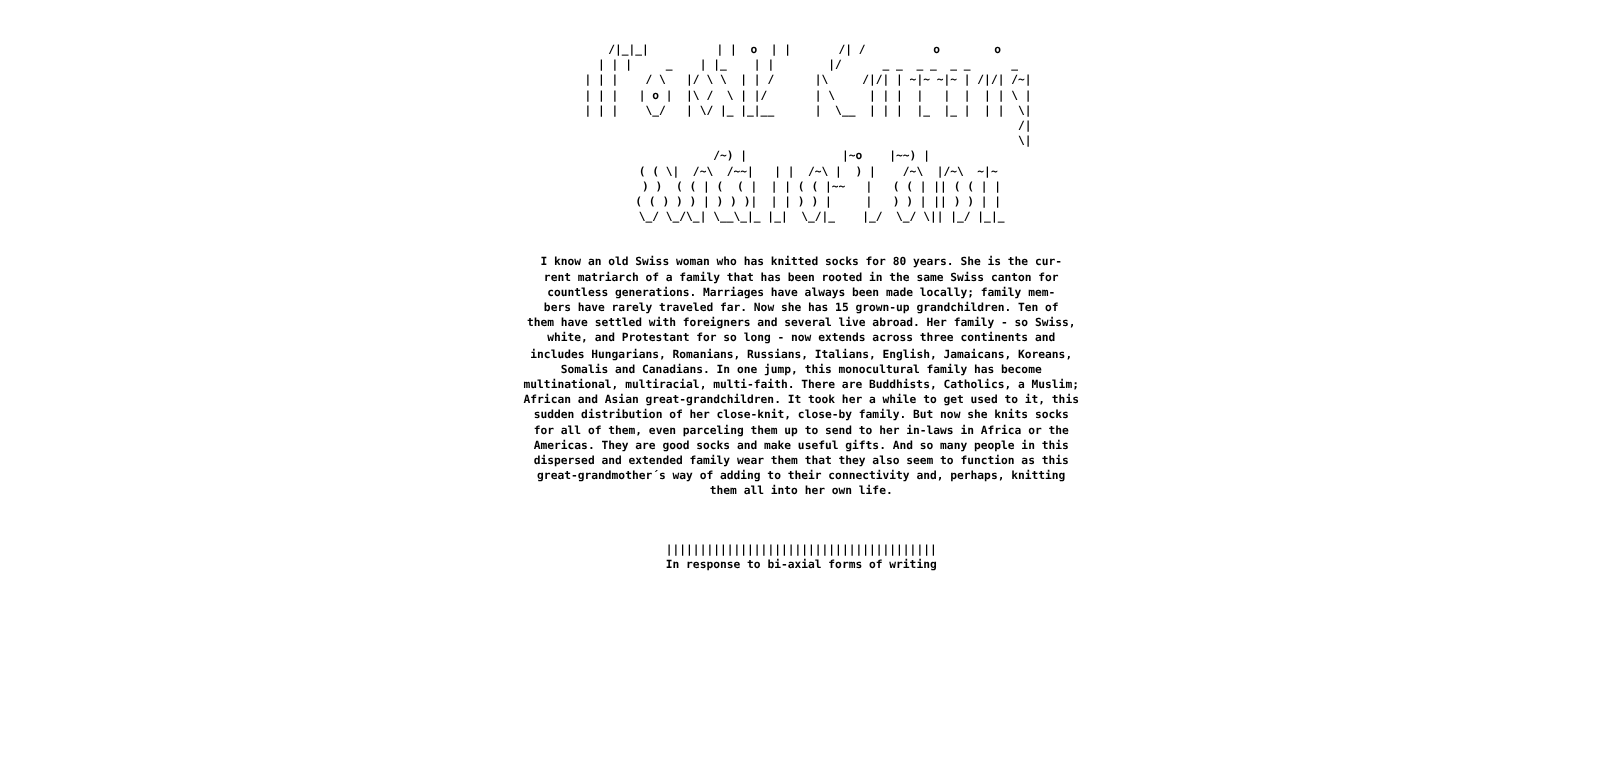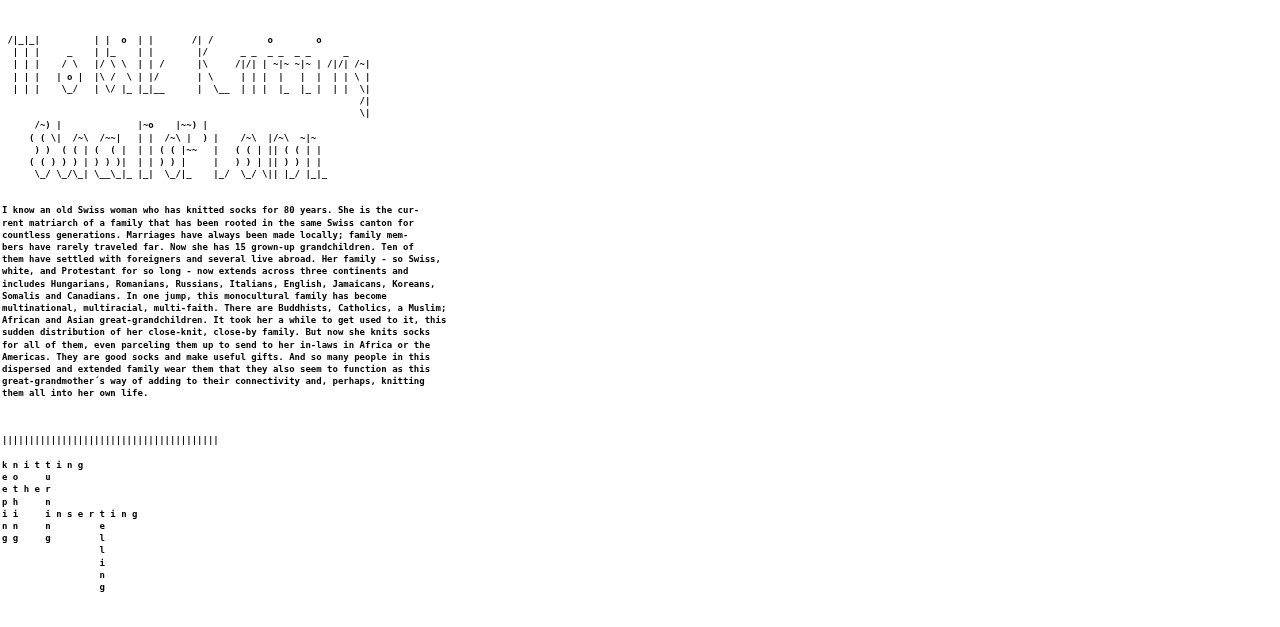--- a/index.html
+++ b/index.html
@@ -10,20 +10,21 @@
   .page {
     position: relative;
     width: 1280px;
     height: 627px;
     background: #ffffff;
     overflow: hidden;
     box-sizing: border-box;
     padding: 34px 0 0 2px;
     color: #000000;
     font-family: "DejaVu Sans Mono", monospace;
+    text-align: center;
   }
   pre {
     margin: 0;
     font-family: "DejaVu Sans Mono", monospace;
     font-weight: bold;
     font-size: 9px;
     line-height: 12.2px;
     color: #000000;
     white-space: pre;
   }
@@ -68,26 +69,16 @@
 African and Asian great-grandchildren. It took her a while to get used to it, this
 sudden distribution of her close-knit, close-by family. But now she knits socks
 for all of them, even parceling them up to send to her in-laws in Africa or the
 Americas. They are good socks and make useful gifts. And so many people in this
 dispersed and extended family wear them that they also seem to function as this
 great-grandmother´s way of adding to their connectivity and, perhaps, knitting
 them all into her own life.</pre>
 
   <pre class="divider-block">||||||||||||||||||||||||||||||||||||||||</pre>
 
+  <pre class="caption-block">In response to bi-axial forms of writing</pre>
 
-  <pre class="lattice-block">k n i t t i n g
-e o     u
-e t h e r
-p h     n
-i i     i n s e r t i n g
-n n     n         e
-g g     g         l
-                  l
-                  i
-                  n
-                  g</pre>
 
 </div>
 
 </body></html>

